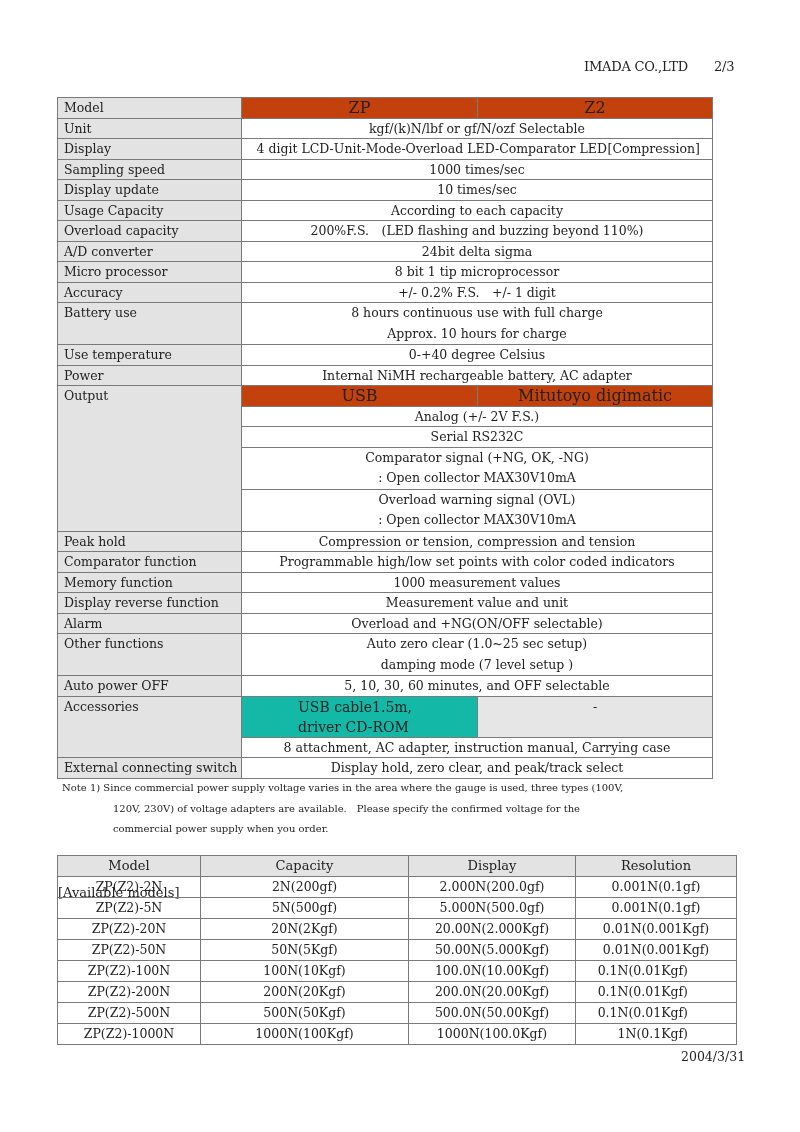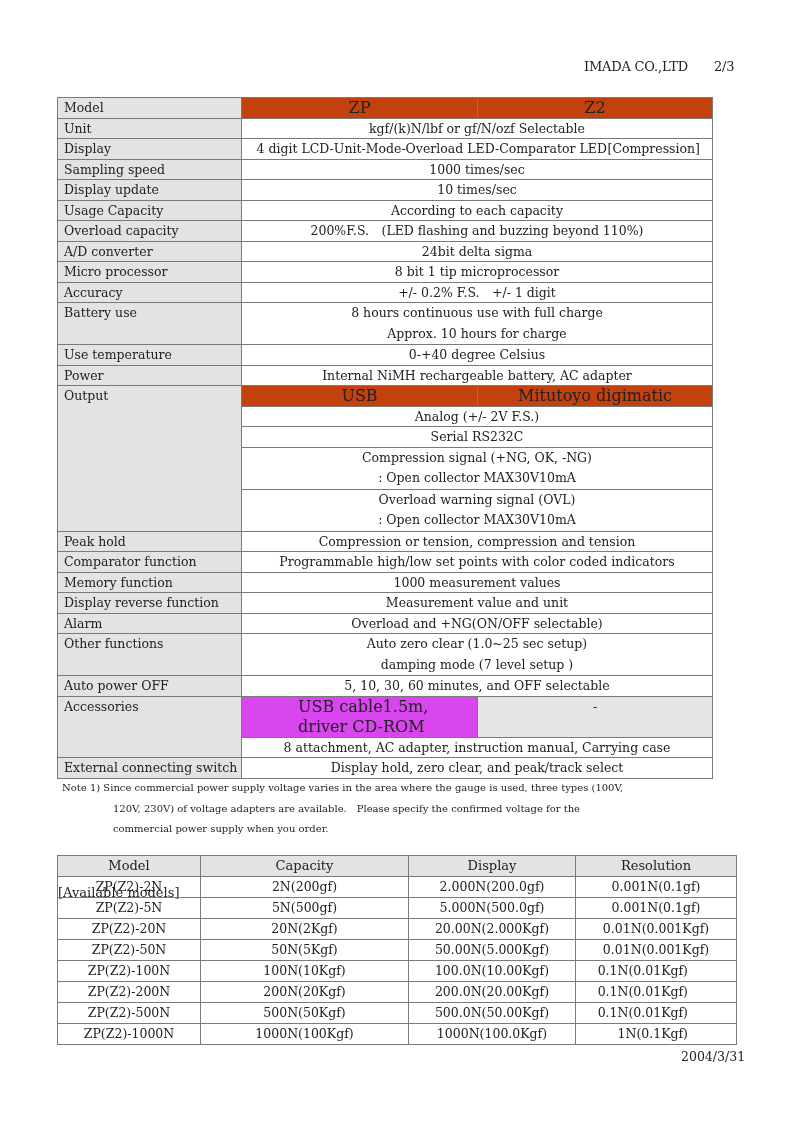--- a/index.html
+++ b/index.html
@@ -29,21 +29,21 @@
     overflow: hidden;
   }
   #spec { left: 57px; top: 97px; width: 655px; }
   #spec td.label {
     background: #e3e3e3; padding-left: 6px; text-align: left; vertical-align: top;
     width: 184px;
   }
   #spec td.val { text-align: center; background: #fff; }
   #spec td.hdr { background: #c2410c; text-align: center; font-size: 16px; }
   #spec td.multi { line-height: 20.5px; }
-  #spec td.acc { background: #d946ef; text-align: left; padding-left: 56px; font-size: 16px; line-height: 20px; vertical-align: top; }
+  #spec td.acc { background: #14b8a6; text-align: left; padding-left: 56px; font-size: 14px; line-height: 20px; vertical-align: top; }
   #spec td.accdash { background: #e6e6e6; text-align: center; vertical-align: top; }
   .spread { display: flex; justify-content: space-between; padding: 0 14px 0 100px; }
   .note {
     position: absolute; left: 62px; top: 778px; width: 682px;
     font-size: 10px; line-height: 20.5px; text-align: justify;
   }
   .note .indent { padding-left: 51px; display: block; }
   #models { left: 57px; top: 855px; width: 679px; }
   #models th { background: #e3e3e3; text-align: center; font-size: 13px; line-height: 20px; }
   #models td { text-align: center; line-height: 20px; }
@@ -136,21 +136,21 @@
       <td class="hdr">Mitutoyo digimatic</td>
     </tr>
     <tr>
       <td class="val" colspan="2">Analog (+/- 2V F.S.)</td>
     </tr>
     <tr>
       <td class="val" colspan="2">Serial RS232C</td>
     </tr>
     <tr>
       <td class="val multi" colspan="2">
-        <div>Compression signal (+NG, OK, -NG)</div>
+        <div>Comparator signal (+NG, OK, -NG)</div>
         <div>: Open collector MAX30V10mA</div>
       </td>
     </tr>
     <tr>
       <td class="val multi" colspan="2">
         <div>Overload warning signal (OVL)</div>
         <div>: Open collector MAX30V10mA</div>
       </td>
     </tr>
 

